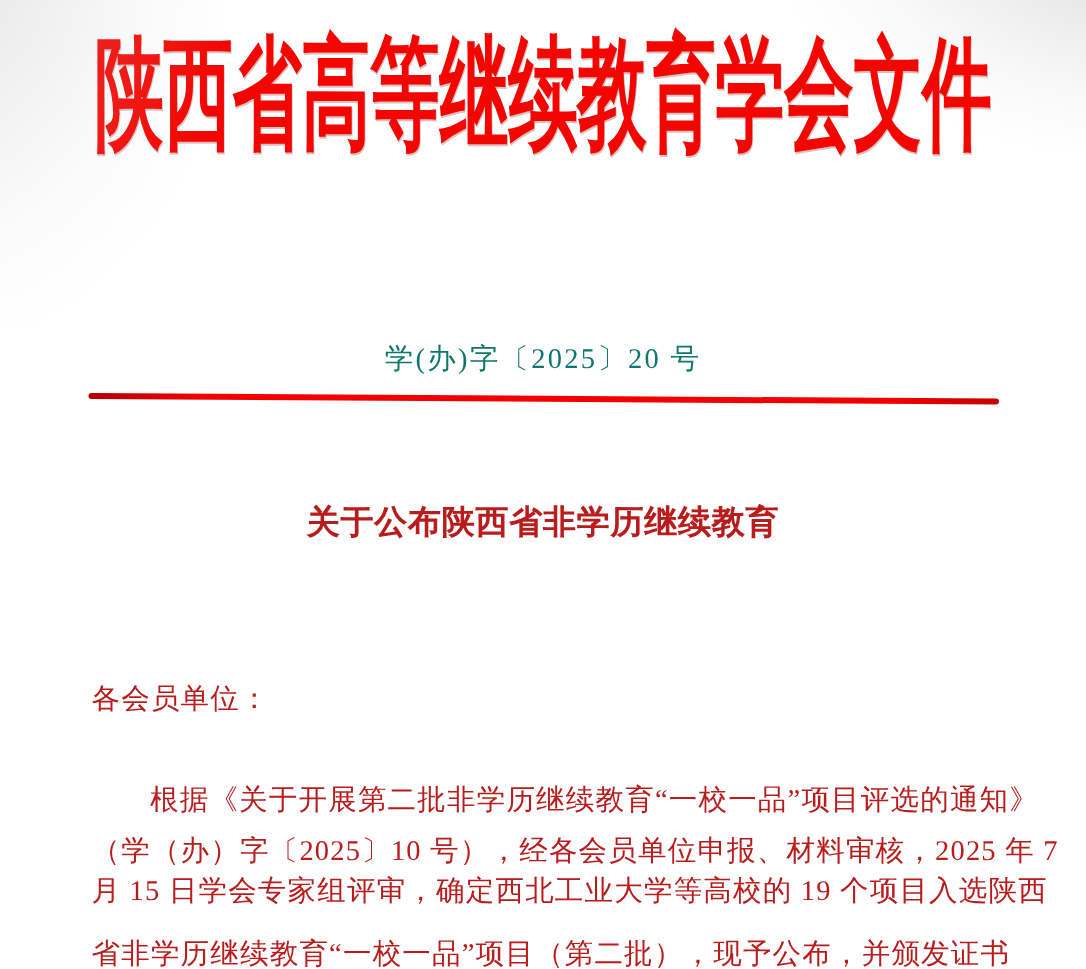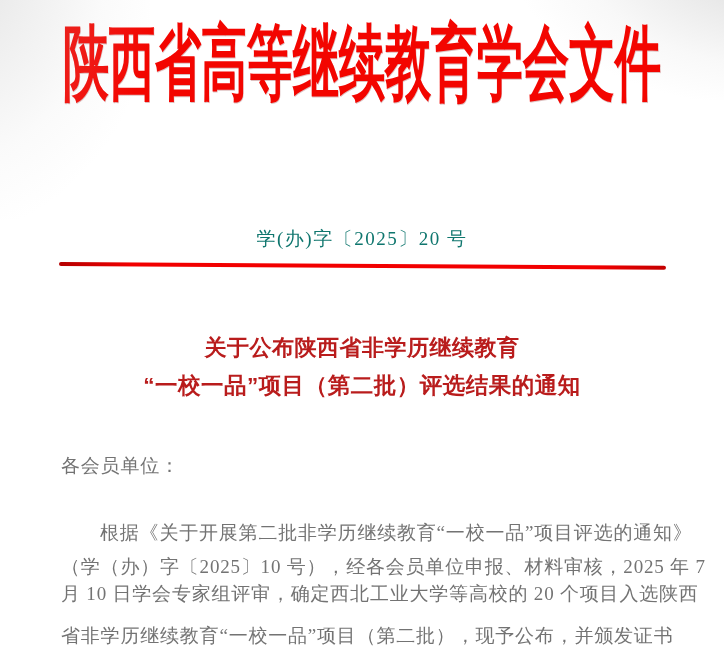--- a/index.html
+++ b/index.html
@@ -85,21 +85,21 @@
     white-space: nowrap;
   }
   .doc-title.line1 { top: 333px; font-size: 22px; letter-spacing: 0.5px; }
   .doc-title.line2 { top: 370px; font-size: 22.5px; letter-spacing: 0.5px; }
 
   .body-text {
     position: absolute;
     left: 61px;
     width: 622px;
     font-size: 19px;
-    color: #737373;
+    color: #b91c1c;
     letter-spacing: 0.8px;
     white-space: nowrap;
   }
   .salutation   { top: 453px; }
   .body-line-0  { top: 520px; padding-left: 39px; }
   .body-line-1  { top: 554px; }
   .body-line-2  { top: 581px; }
   .body-line-3  { top: 623px; }
 </style>
 </head>
@@ -108,25 +108,24 @@
 <div class="page">
 
   <div class="header-title">陕西省高等继续教育学会文件</div>
 
   <div class="doc-number">学(办)字〔2025〕20 号</div>
 
   <div class="red-divider"></div>
 
   <div class="doc-title line1">关于公布陕西省非学历继续教育</div>
 
-  <div class="doc-title line2">“一校一品”项目（第二批）评选结果的通知</div>
 
   <div class="body-text salutation">各会员单位：</div>
 
   <div class="body-text body-line-0">根据《关于开展第二批非学历继续教育“一校一品”项目评选的通知》</div>
 
   <div class="body-text body-line-1">（学（办）字〔2025〕10 号），经各会员单位申报、材料审核，2025 年 7</div>
 
-  <div class="body-text body-line-2">月 10 日学会专家组评审，确定西北工业大学等高校的 20 个项目入选陕西</div>
+  <div class="body-text body-line-2">月 15 日学会专家组评审，确定西北工业大学等高校的 19 个项目入选陕西</div>
 
   <div class="body-text body-line-3">省非学历继续教育“一校一品”项目（第二批），现予公布，并颁发证书</div>
 
 </div>
 
 </body></html>

